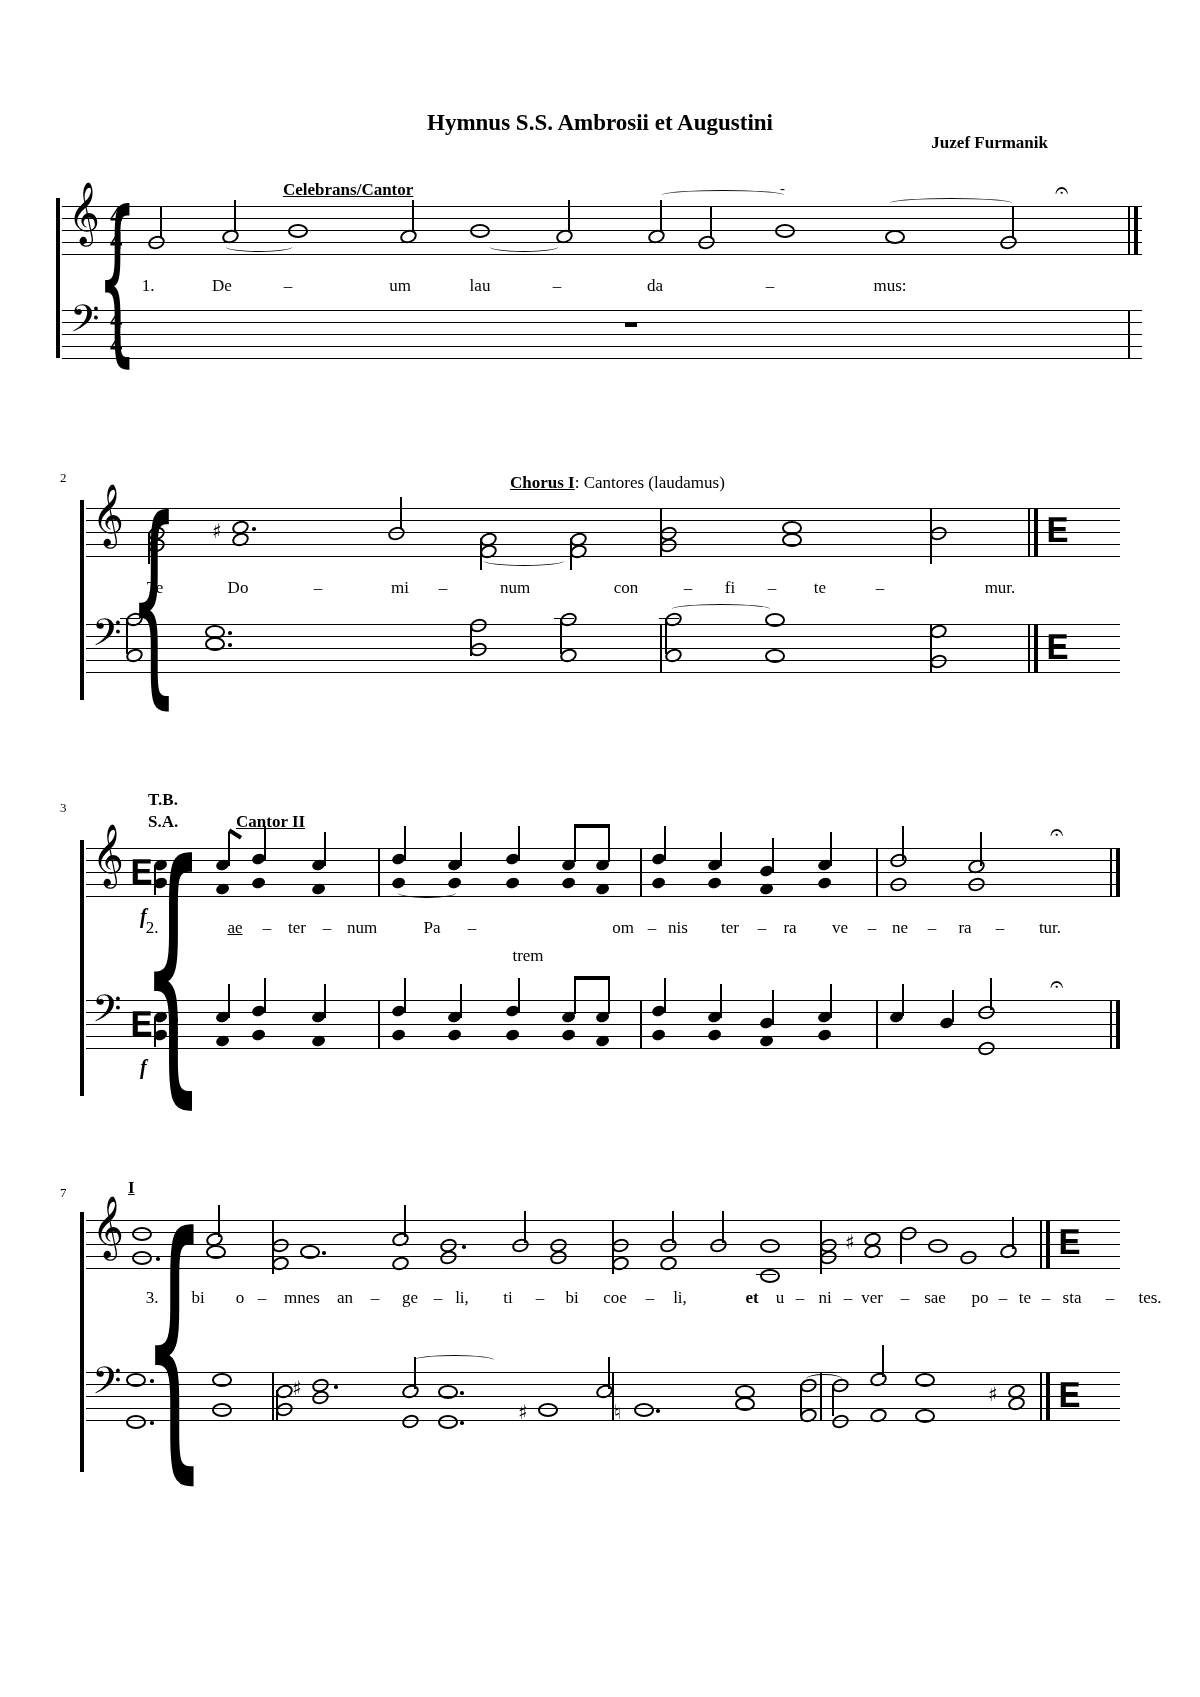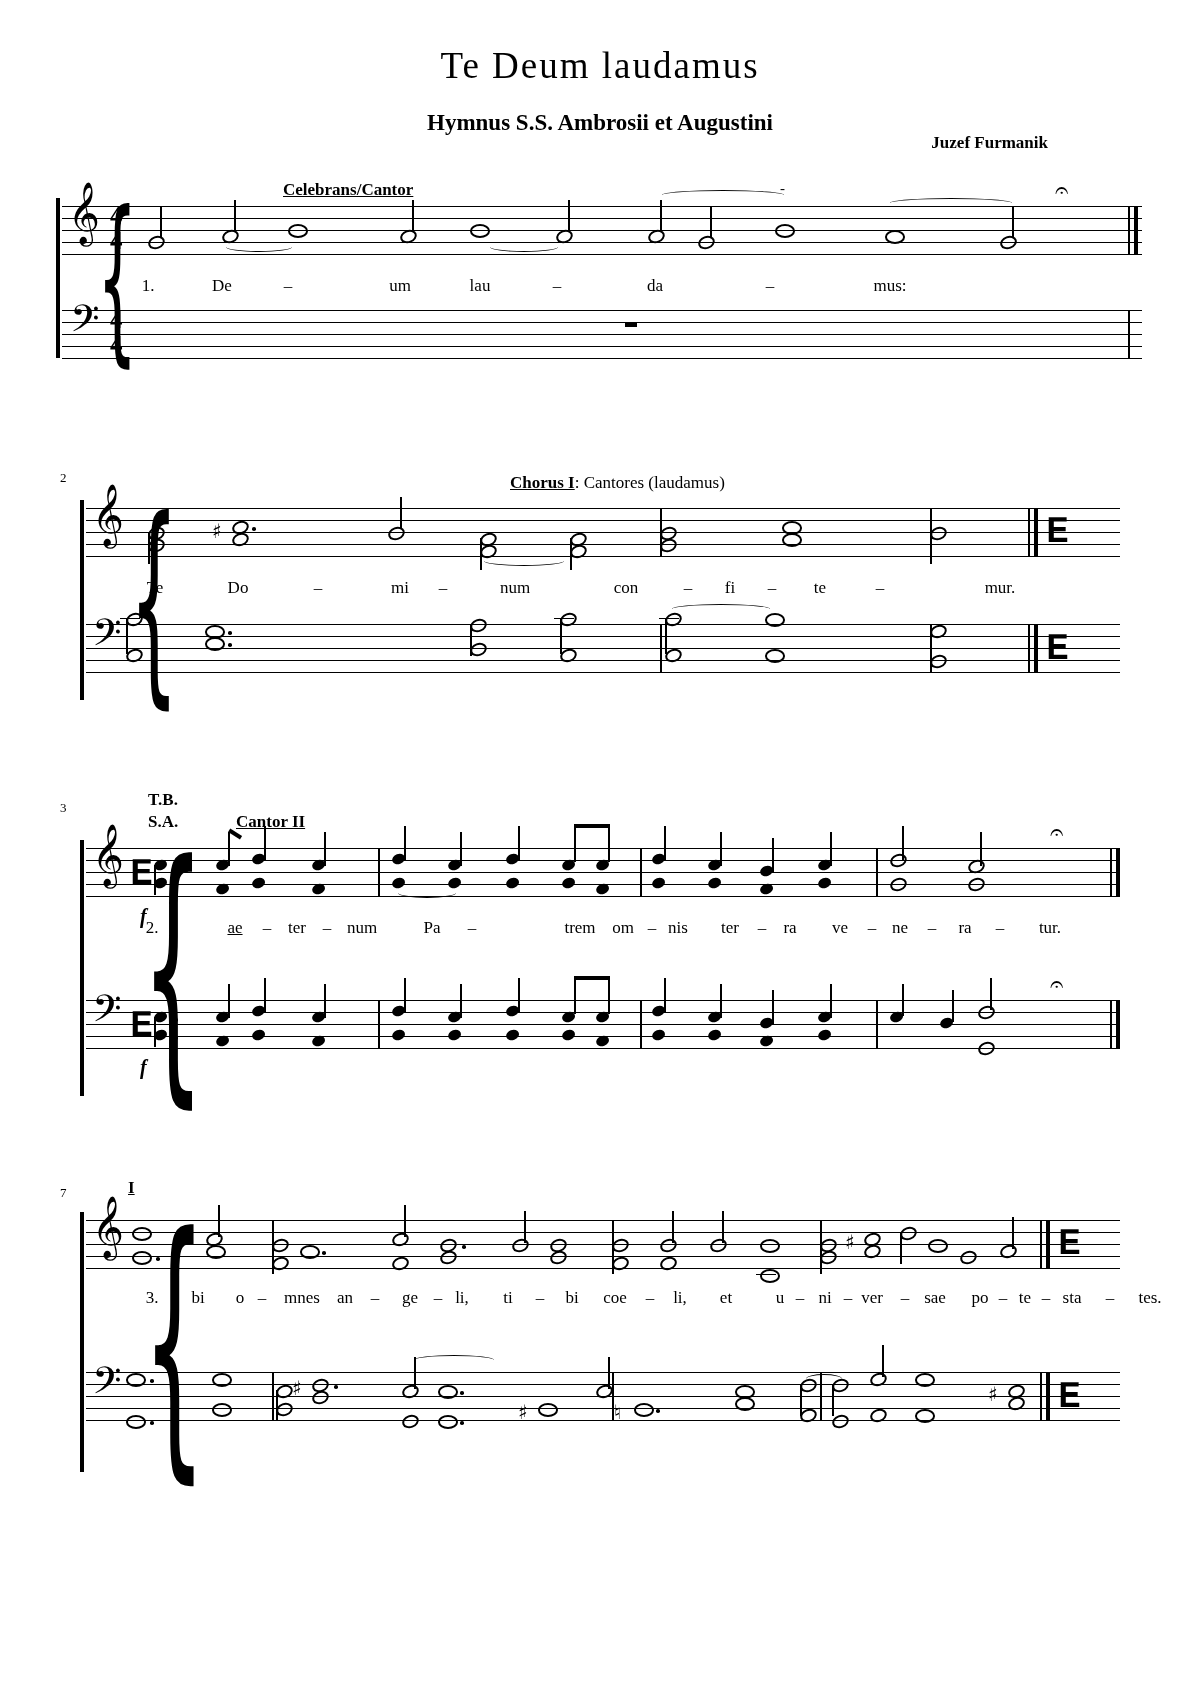--- a/index.html
+++ b/index.html
@@ -210,21 +210,20 @@
     font-family: "Liberation Serif", serif;
     white-space: nowrap;
     transform: translateX(-50%);
   }
 </style>
 </head>
 <body>
 
 <div class="page">
 
-  <div class="title">Te Deum laudamus</div>
   <div class="subtitle">Hymnus S.S. Ambrosii et Augustini</div>
   <div class="composer">Juzef Furmanik</div>
 
   <div class="system" style="top:0">
 
     <div class="cuetext" style="left:283px; top:180px;">
       <b>Celebrans/Cantor</b><span></span>
     </div>
     <div class="cuetext" style="left:780px; top:180px; font-size:15px;">-</div>
 
@@ -515,21 +514,21 @@
 
     <div class="lyricrow" style="top:918px;">
       <div class="lyric" style="left:152px;">2.</div>
       <div class="lyric" style="left:235px;text-decoration:underline;">ae</div>
       <div class="lyric" style="left:267px;">–</div>
       <div class="lyric" style="left:297px;">ter</div>
       <div class="lyric" style="left:327px;">–</div>
       <div class="lyric" style="left:362px;">num</div>
       <div class="lyric" style="left:432px;">Pa</div>
       <div class="lyric" style="left:472px;">–</div>
-      <div class="lyric" style="left:580px;">trem</div>
+      <div class="lyric" style="left:528px;margin-top:28px;">trem</div>
       <div class="lyric" style="left:623px;">om</div>
       <div class="lyric" style="left:652px;">–</div>
       <div class="lyric" style="left:678px;">nis</div>
       <div class="lyric" style="left:730px;">ter</div>
       <div class="lyric" style="left:762px;">–</div>
       <div class="lyric" style="left:790px;">ra</div>
       <div class="lyric" style="left:840px;">ve</div>
       <div class="lyric" style="left:872px;">–</div>
       <div class="lyric" style="left:900px;">ne</div>
       <div class="lyric" style="left:932px;">–</div>
@@ -714,21 +713,21 @@
       <div class="lyric" style="left:375px;">–</div>
       <div class="lyric" style="left:410px;">ge</div>
       <div class="lyric" style="left:438px;">–</div>
       <div class="lyric" style="left:462px;">li,</div>
       <div class="lyric" style="left:508px;">ti</div>
       <div class="lyric" style="left:540px;">–</div>
       <div class="lyric" style="left:572px;">bi</div>
       <div class="lyric" style="left:615px;">coe</div>
       <div class="lyric" style="left:650px;">–</div>
       <div class="lyric" style="left:680px;">li,</div>
-      <div class="lyric" style="left:726px;">et</div>
+      <div class="lyric" style="left:752px;font-weight:bold;">et</div>
       <div class="lyric" style="left:780px;">u</div>
       <div class="lyric" style="left:800px;">–</div>
       <div class="lyric" style="left:825px;">ni</div>
       <div class="lyric" style="left:848px;">–</div>
       <div class="lyric" style="left:872px;">ver</div>
       <div class="lyric" style="left:905px;">–</div>
       <div class="lyric" style="left:935px;">sae</div>
       <div class="lyric" style="left:980px;">po</div>
       <div class="lyric" style="left:1003px;">–</div>
       <div class="lyric" style="left:1025px;">te</div>

